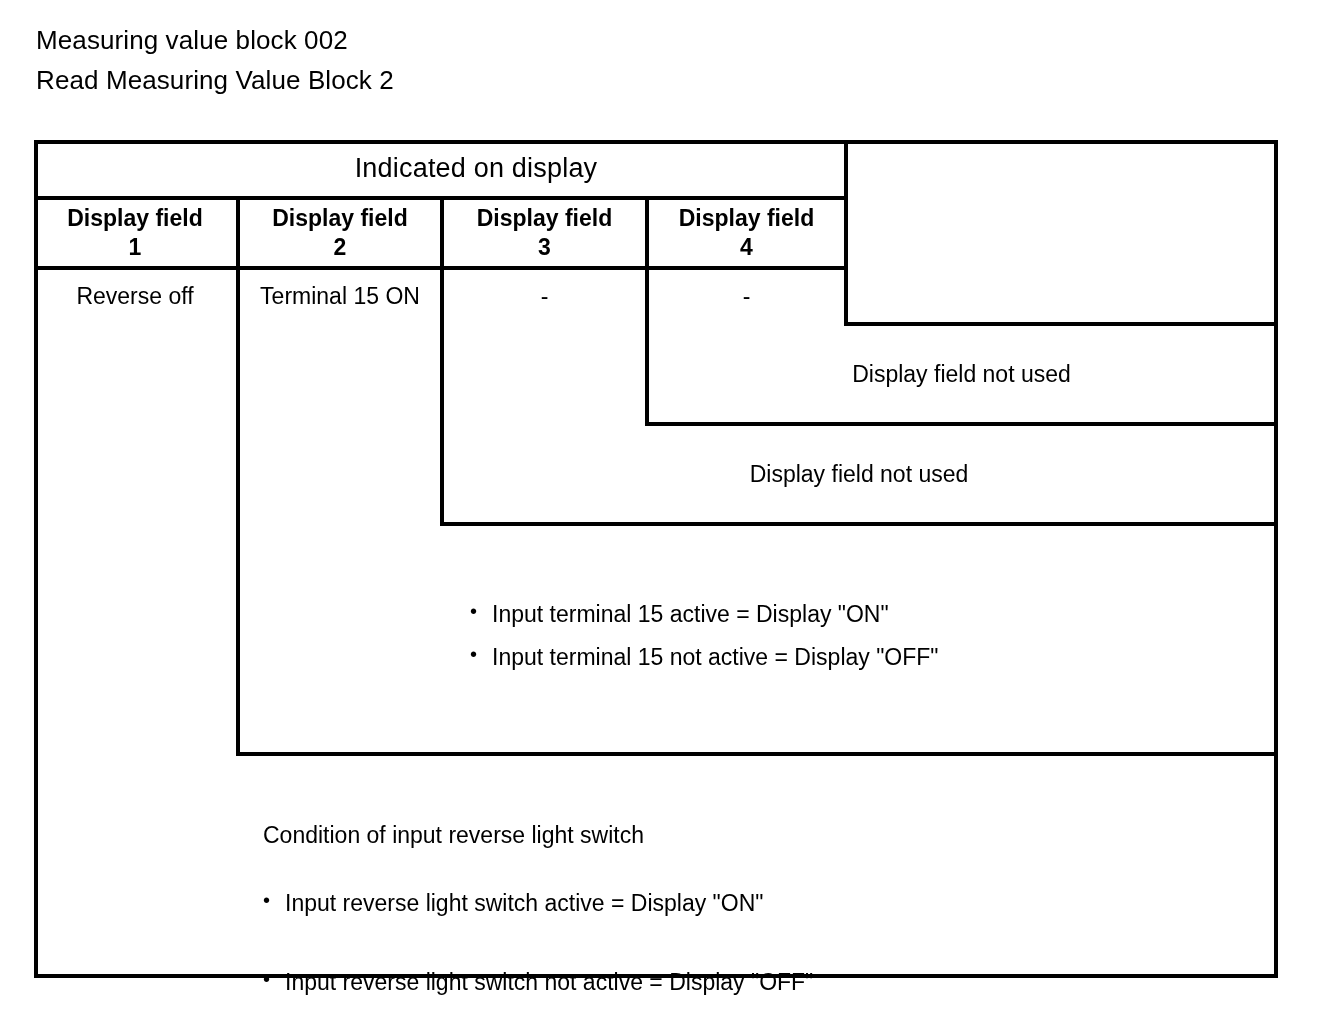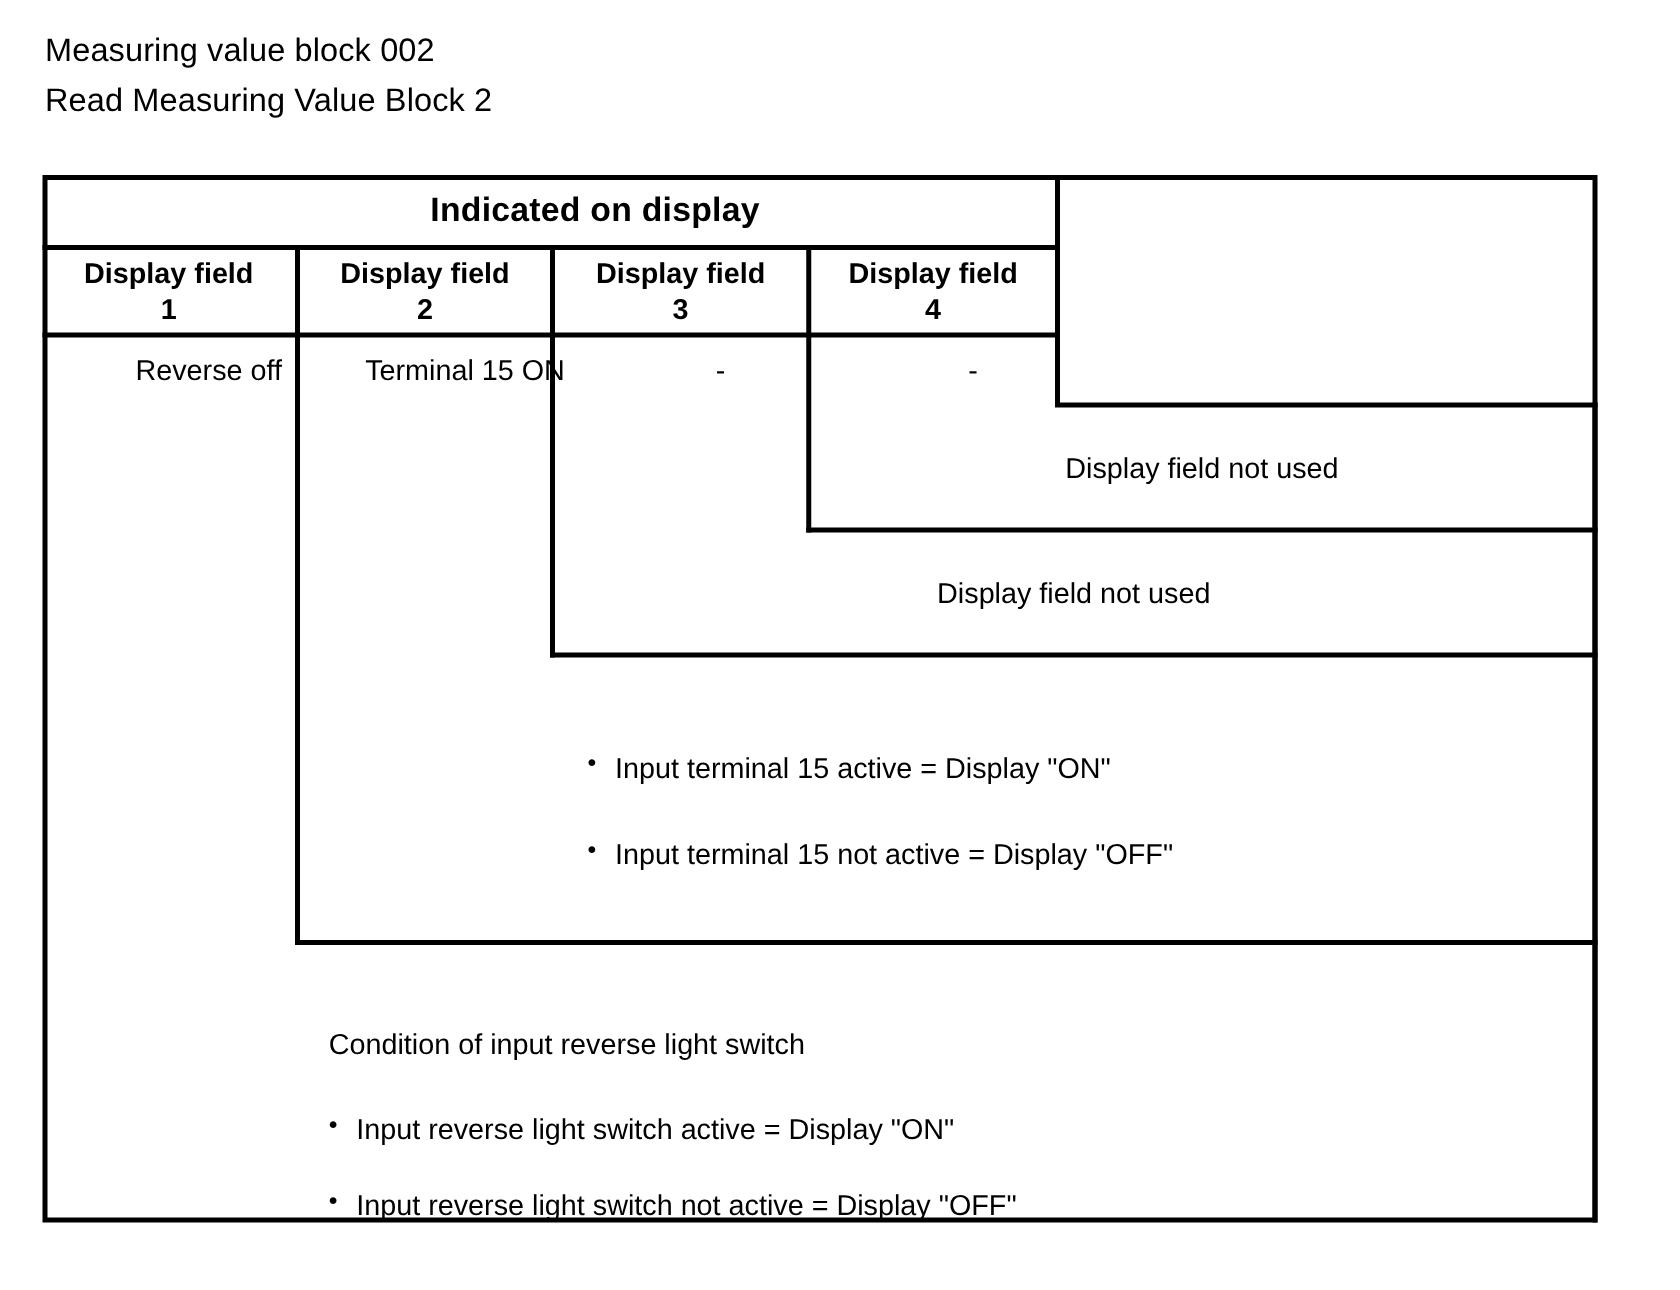--- a/index.html
+++ b/index.html
@@ -58,21 +58,21 @@
   .tbl-title {
     position: absolute;
     left: 34px;
     top: 140px;
     width: 884px;
     height: 56px;
     display: flex;
     align-items: center;
     justify-content: center;
     font-size: 27px;
-    font-weight: bold;
+    font-weight: normal;
     letter-spacing: 0.2px;
   }
 
   .col-head {
     position: absolute;
     top: 200px;
     height: 66px;
     display: flex;
     flex-direction: column;
     align-items: center;
@@ -85,21 +85,20 @@
   .col-val {
     position: absolute;
     top: 272px;
     height: 48px;
     display: flex;
     align-items: center;
     justify-content: center;
     font-size: 23px;
     text-align: center;
     white-space: nowrap;
-    padding-left: 32px;
   }
 
   
   .callout-center {
     position: absolute;
     display: flex;
     align-items: center;
     justify-content: center;
     font-size: 23px;
     white-space: nowrap;
@@ -191,25 +190,25 @@
   <div class="col-val" style="left:444px; width:201px;">-</div>
   <div class="col-val" style="left:649px; width:195px;">-</div>
 
   <div class="callout-center" style="left:649px; top:326px; width:625px; height:96px;">Display field not used</div>
 
   <div class="callout-center" style="left:444px; top:426px; width:830px; height:96px;">Display field not used</div>
 
   <div class="cond-block" style="left:470px; top:560px; width:790px;">
     <ul class="cond-list">
       <li style="margin-top:41px;">Input terminal 15 active = Display "ON"</li>
-      <li style="margin-top:42px;">Input terminal 15 not active = Display "OFF"</li>
+      <li style="margin-top:16px;">Input terminal 15 not active = Display "OFF"</li>
     </ul>
   </div>
 
   <div class="cond-block" style="left:263px; top:822px; width:1000px;">
     <p class="cond-head">Condition of input reverse light switch</p>
     <ul class="cond-list">
       <li style="margin-top:41px;">Input reverse light switch active = Display "ON"</li>
-      <li style="margin-top:34px;">Input reverse light switch not active = Display "OFF"</li>
+      <li style="margin-top:52px;">Input reverse light switch not active = Display "OFF"</li>
     </ul>
   </div>
 
 </div>
 
 </body></html>

